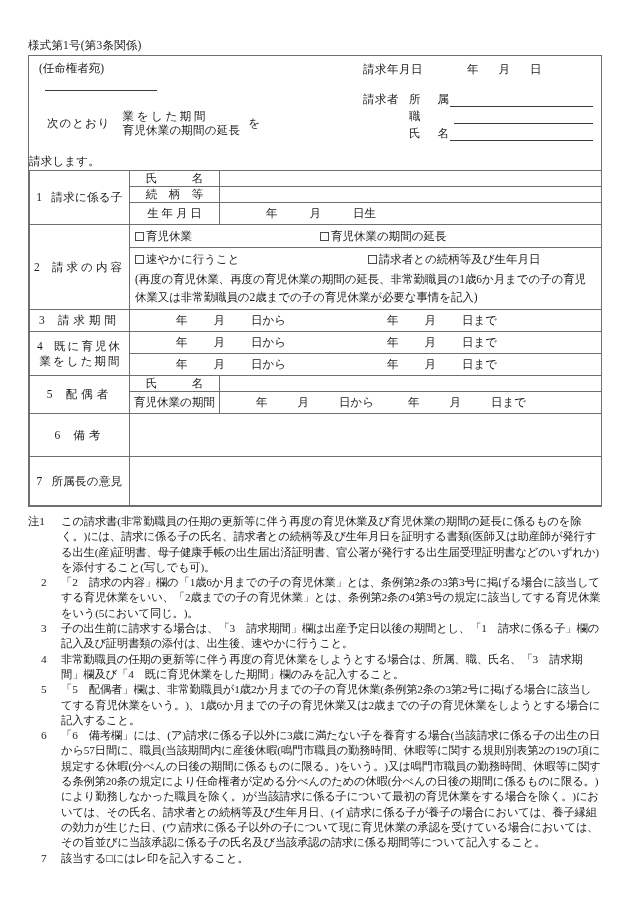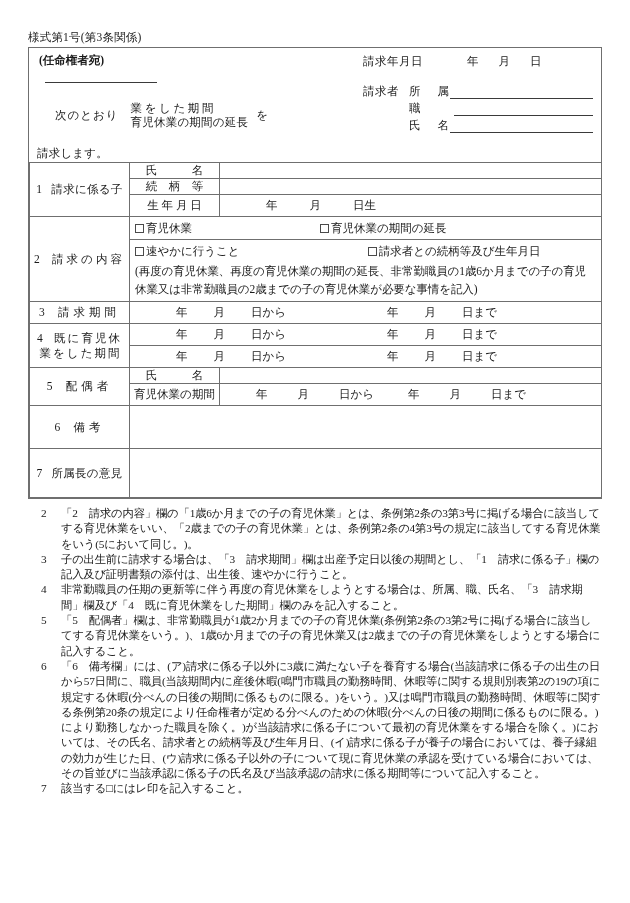--- a/index.html
+++ b/index.html
@@ -21,21 +21,21 @@
     height: 903px;
     box-sizing: border-box;
     padding: 22px 28px 0 28px;
   }
 
   
   .form-code {
     font-size: 11.5px;
     line-height: 14px;
     letter-spacing: .2px;
-    margin: 8px 0 3px 0;
+    margin: 16px 0 3px 0;
   }
   .doc-title {
     text-align: center;
     font-size: 13px;
     letter-spacing: 7px;
     padding-left: 7px;
     margin: 0 0 6px 0;
     white-space: nowrap;
   }
 
@@ -49,21 +49,20 @@
   
   .top-block {
     position: relative;
     height: 114px;
     box-sizing: border-box;
     padding: 5px 8px 0 10px;
   }
   .addressee {
     font-size: 11.5px;
     line-height: 15px;
-    font-weight: bold;
   }
   .addressee-rule {
     width: 112px;
     border-bottom: 1px solid #3a3a3a;
     height: 13px;
     margin: 1px 0 0 6px;
   }
   .req-meta {
     position: absolute;
     left: 334px;
@@ -105,21 +104,21 @@
   .rp-row .rule {
     flex: 0 0 143px;
     border-bottom: 1px solid #3a3a3a;
     height: 13px;
     margin-left: 1px;
   }
   .rp-row .rule.short-gap { margin-left: 5px; flex-basis: 139px; }
 
   .intro {
     position: absolute;
-    left: 8px;
+    left: 0;
     bottom: 2px;
     font-size: 11.5px;
     line-height: 14px;
     width: 320px;
   }
   .intro-line1 {
     display: flex;
     align-items: center;
     white-space: nowrap;
   }
@@ -406,20 +405,24 @@
         <td colspan="2" class="cell-pad empty-tall2">
           <span>&nbsp;</span>
         </td>
       </tr>
     </tbody>
       </table>
   </div>
 
   <div class="notes">
     <div class="note">
+      <span class="marker m1">注1</span>
+      <span class="body">この請求書(非常勤職員の任期の更新等に伴う再度の育児休業及び育児休業の期間の延長に係るものを除く。)には、請求に係る子の氏名、請求者との続柄等及び生年月日を証明する書類(医師又は助産師が発行する出生(産)証明書、母子健康手帳の出生届出済証明書、官公署が発行する出生届受理証明書などのいずれか)を添付すること(写しでも可)。</span>
+    </div>
+    <div class="note">
       <span class="marker mn">2</span>
       <span class="body">「2　請求の内容」欄の「1歳6か月までの子の育児休業」とは、条例第2条の3第3号に掲げる場合に該当してする育児休業をいい、「2歳までの子の育児休業」とは、条例第2条の4第3号の規定に該当してする育児休業をいう(5において同じ。)。</span>
     </div>
     <div class="note">
       <span class="marker mn">3</span>
       <span class="body">子の出生前に請求する場合は、「3　請求期間」欄は出産予定日以後の期間とし、「1　請求に係る子」欄の記入及び証明書類の添付は、出生後、速やかに行うこと。</span>
     </div>
     <div class="note">
       <span class="marker mn">4</span>
       <span class="body">非常勤職員の任期の更新等に伴う再度の育児休業をしようとする場合は、所属、職、氏名、「3　請求期間」欄及び「4　既に育児休業をした期間」欄のみを記入すること。</span>

